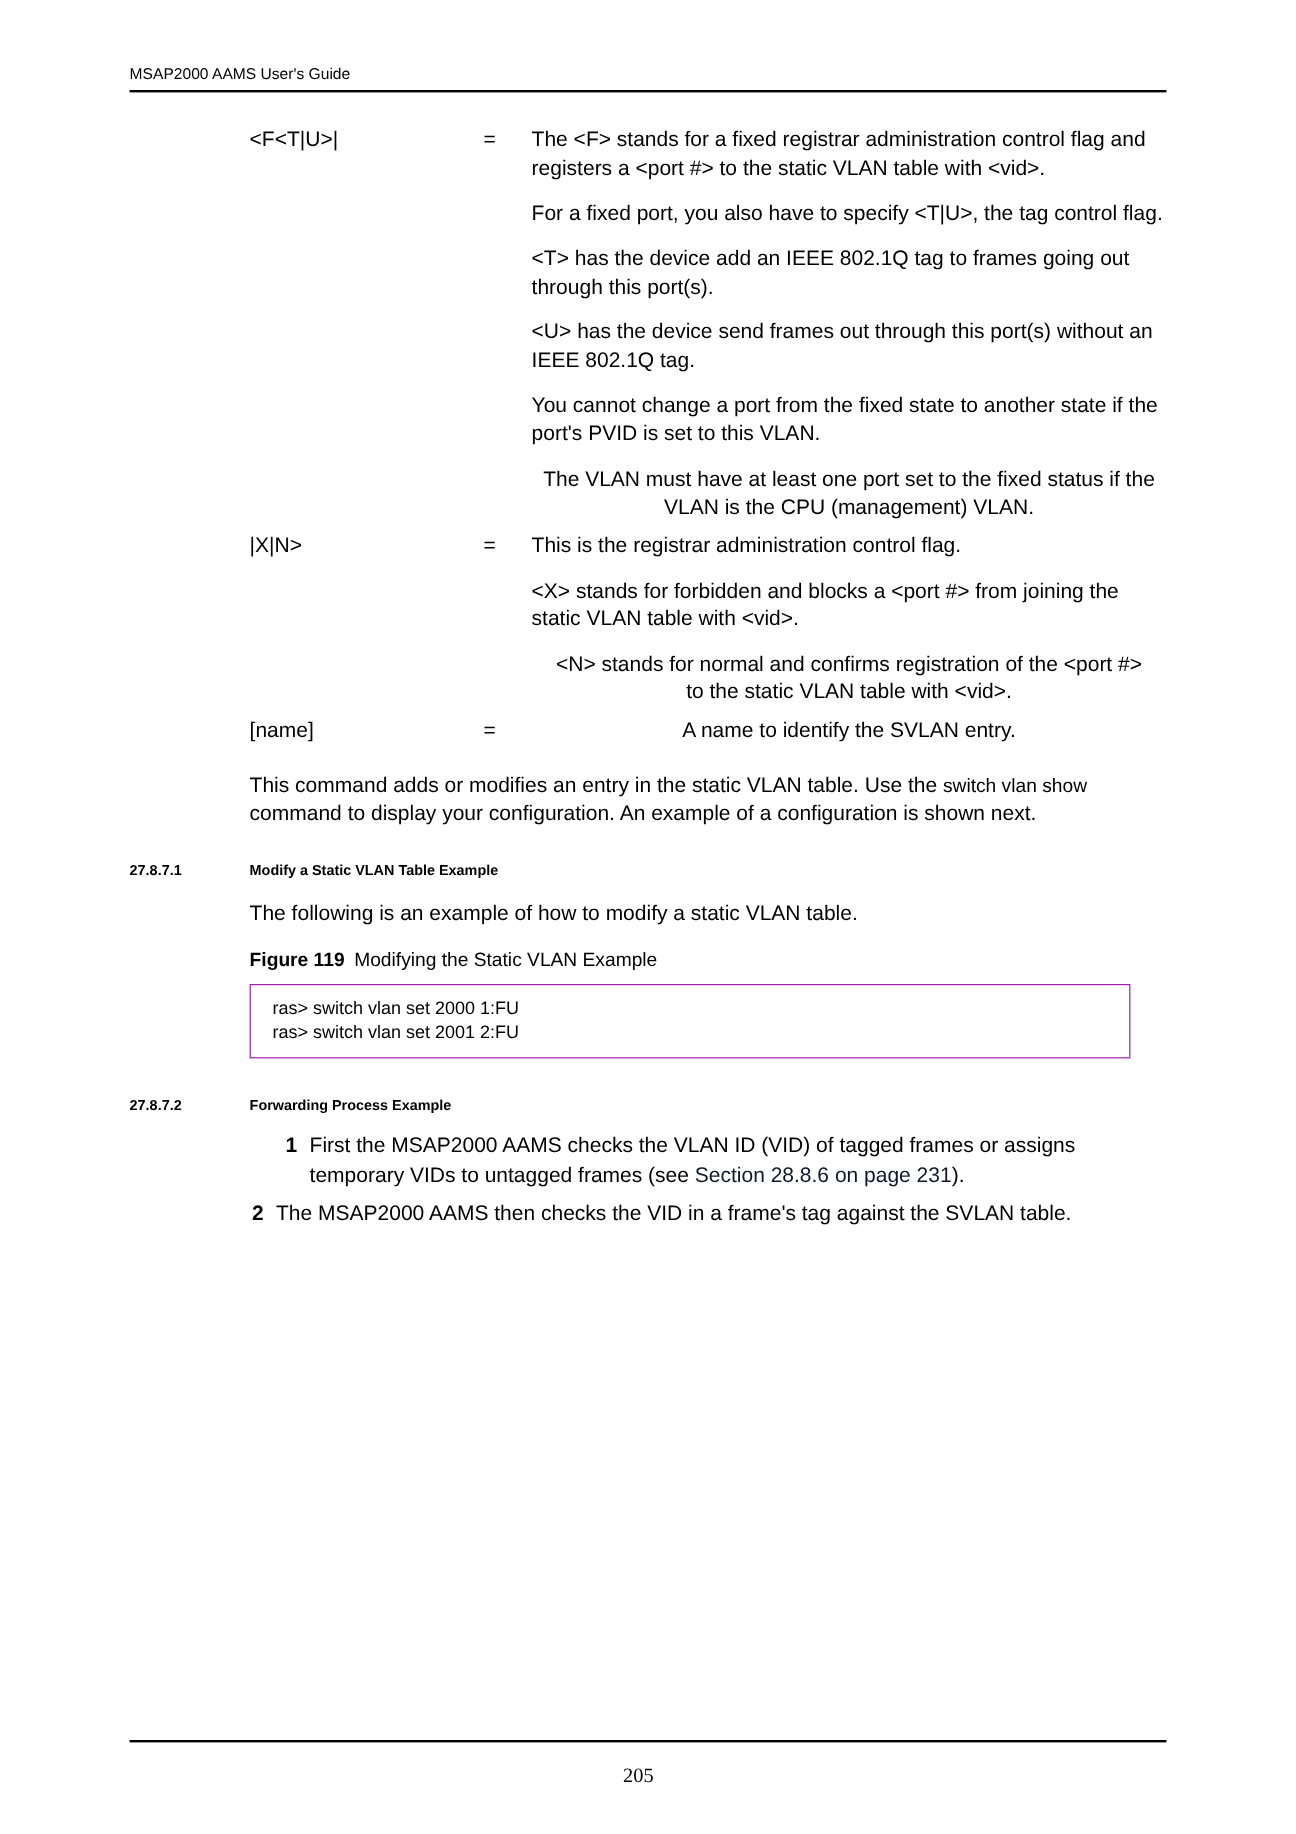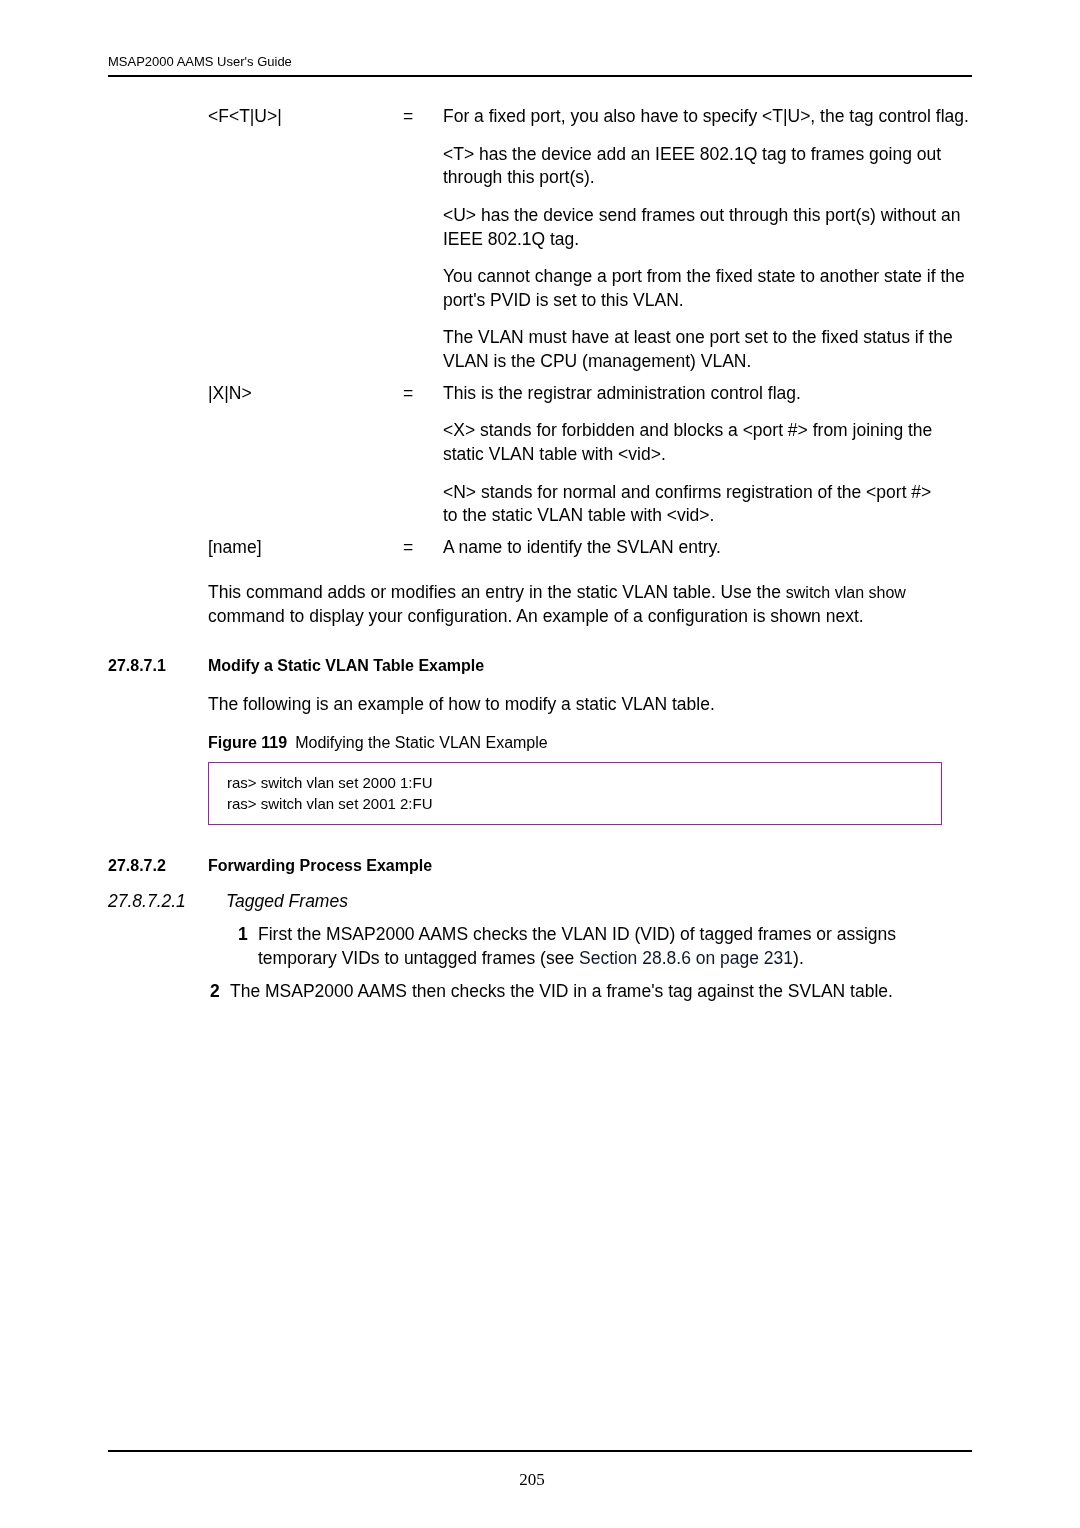--- a/index.html
+++ b/index.html
@@ -50,32 +50,33 @@
   }
   .def-desc {
     flex: 1;
     line-height: 1.35;
   }
   .def-desc p {
     margin: 0 0 14px 0;
   }
   .def-desc p:last-child {
     margin-bottom: 4px;
+    text-align: center;
   }
   .body-para {
     margin: 18px 0 18px 100px;
     line-height: 1.35;
   }
   .mono {
     font-family: Arial, Helvetica, sans-serif;
     font-size: 16px;
   }
   .h3 {
     font-weight: bold;
-    font-size: 16px;
+    font-size: 12px;
     margin: 28px 0 14px 0;
     display: flex;
   }
   .h3 .num {
     width: 100px;
     flex-shrink: 0;
   }
   .fig-caption {
     margin: 14px 0 10px 100px;
     font-size: 16px;
@@ -146,20 +147,21 @@
   <div class="header-title">MSAP2000 AAMS User's Guide</div>
 
   <div class="content">
 
     <div class="def-table">
 
       <div class="def-row">
         <div class="def-term">&lt;F&lt;T|U&gt;|</div>
         <div class="def-eq">=</div>
         <div class="def-desc">
+          <p>The &lt;F&gt; stands for a fixed registrar administration control flag and registers a &lt;port #&gt; to the static VLAN table with &lt;vid&gt;.</p>
           <p>For a fixed port, you also have to specify &lt;T|U&gt;, the tag control flag.</p>
           <p>&lt;T&gt; has the device add an IEEE 802.1Q tag to frames going out through this port(s).</p>
           <p>&lt;U&gt; has the device send frames out through this port(s) without an IEEE 802.1Q tag.</p>
           <p>You cannot change a port from the fixed state to another state if the port's PVID is set to this VLAN.</p>
           <p>The VLAN must have at least one port set to the fixed status if the VLAN is the CPU (management) VLAN.</p>
         </div>
       </div>
 
       <div class="def-row">
         <div class="def-term">|X|N&gt;</div>
@@ -200,24 +202,20 @@
     <div class="code-box">
       <div>ras&gt; switch vlan set 2000 1:FU</div>
       <div>ras&gt; switch vlan set 2001 2:FU</div>
     </div>
 
     <div class="h3" style="margin-top:32px">
       <span class="num">27.8.7.2</span>
       <span>Forwarding Process Example</span>
     </div>
 
-    <div class="h4">
-      <span class="num">27.8.7.2.1</span>
-      <span>Tagged Frames</span>
-    </div>
 
     <div class="num-list">
       <div class="item">
         <span class="n">1</span>
         <span class="t">
           <span>First the MSAP2000 AAMS checks the VLAN ID (VID) of tagged frames or assigns temporary VIDs to untagged frames (see </span><span class="link">Section 28.8.6 on page 231</span><span>).</span>
         </span>
       </div>
       <div class="item" style="margin-left:-28px">
         <span class="n">2</span>

